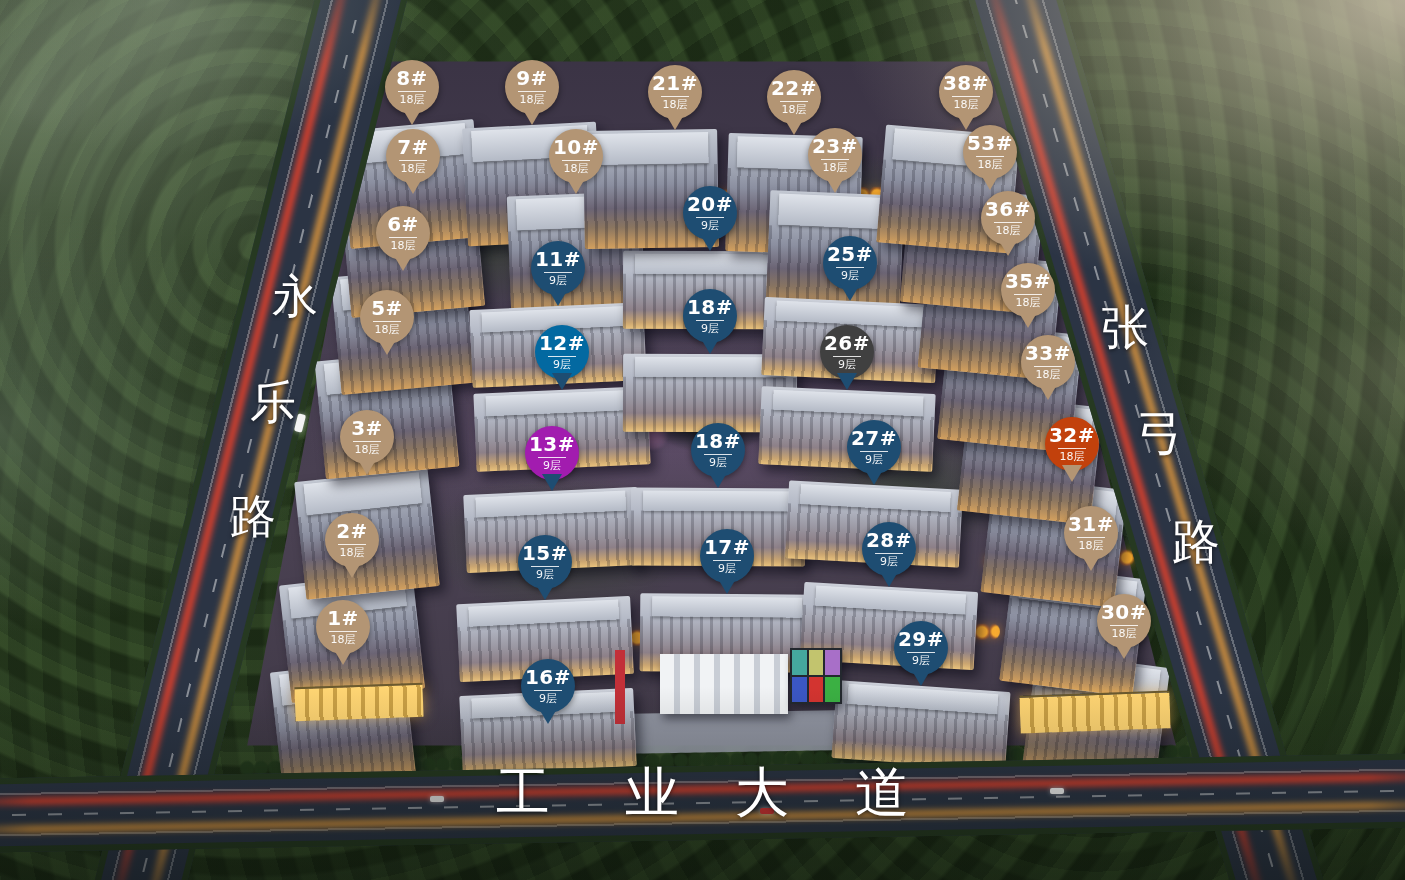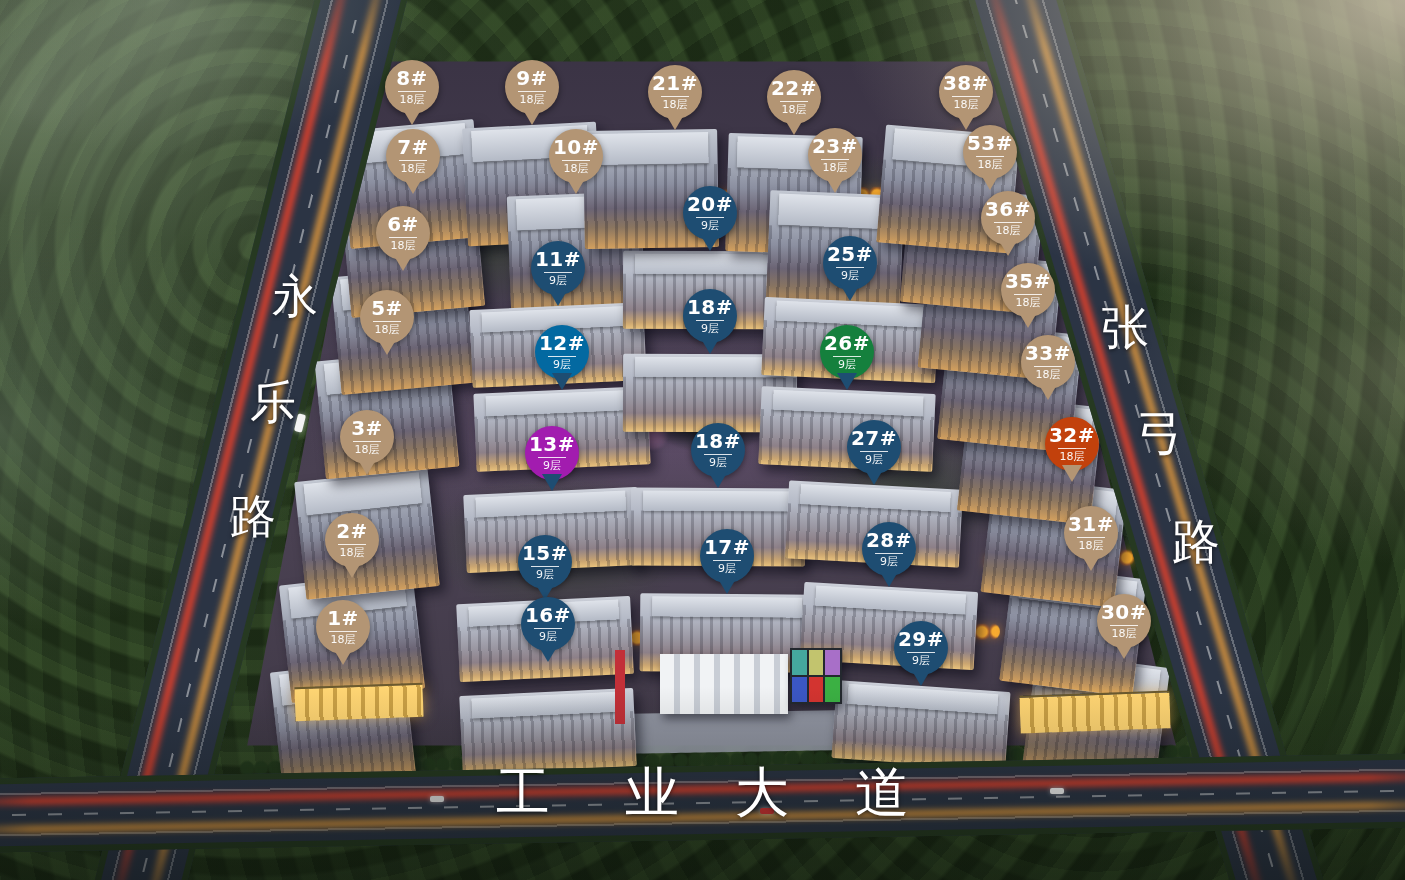--- a/index.html
+++ b/index.html
@@ -317,21 +317,21 @@
         <div class="pin-tail" style="border-top-color:#1e4d72"></div>
       </div>
       <div class="pin" style="left: 545px; top: 562px; z-index: 156;">
         <div class="pin-head" style="background:#1e4d72">
           <div class="pin-num">15#</div>
           <div class="pin-line"></div>
           <div class="pin-floors">9层</div>
         </div>
         <div class="pin-tail" style="border-top-color:#1e4d72"></div>
       </div>
-      <div class="pin" style="left: 548px; top: 624px; z-index: 165;">
+      <div class="pin" style="left: 548px; top: 686px; z-index: 165;">
         <div class="pin-head" style="background:#1e4d72">
           <div class="pin-num">16#</div>
           <div class="pin-line"></div>
           <div class="pin-floors">9层</div>
         </div>
         <div class="pin-tail" style="border-top-color:#1e4d72"></div>
       </div>
       <div class="pin" style="left: 727px; top: 556px; z-index: 155;">
         <div class="pin-head" style="background:#1e4d72">
           <div class="pin-num">17#</div>
@@ -390,21 +390,21 @@
       </div>
       <div class="pin" style="left: 850px; top: 263px; z-index: 126;">
         <div class="pin-head" style="background:#1e4d72">
           <div class="pin-num">25#</div>
           <div class="pin-line"></div>
           <div class="pin-floors">9层</div>
         </div>
         <div class="pin-tail" style="border-top-color:#1e4d72"></div>
       </div>
       <div class="pin" style="left: 847px; top: 352px; z-index: 135;">
-        <div class="pin-head" style="background:#15803d">
+        <div class="pin-head" style="background:#404040">
           <div class="pin-num">26#</div>
           <div class="pin-line"></div>
           <div class="pin-floors">9层</div>
         </div>
         <div class="pin-tail" style="border-top-color:#1e4d72"></div>
       </div>
       <div class="pin" style="left: 874px; top: 447px; z-index: 144;">
         <div class="pin-head" style="background:#1e4d72">
           <div class="pin-num">27#</div>
           <div class="pin-line"></div>

